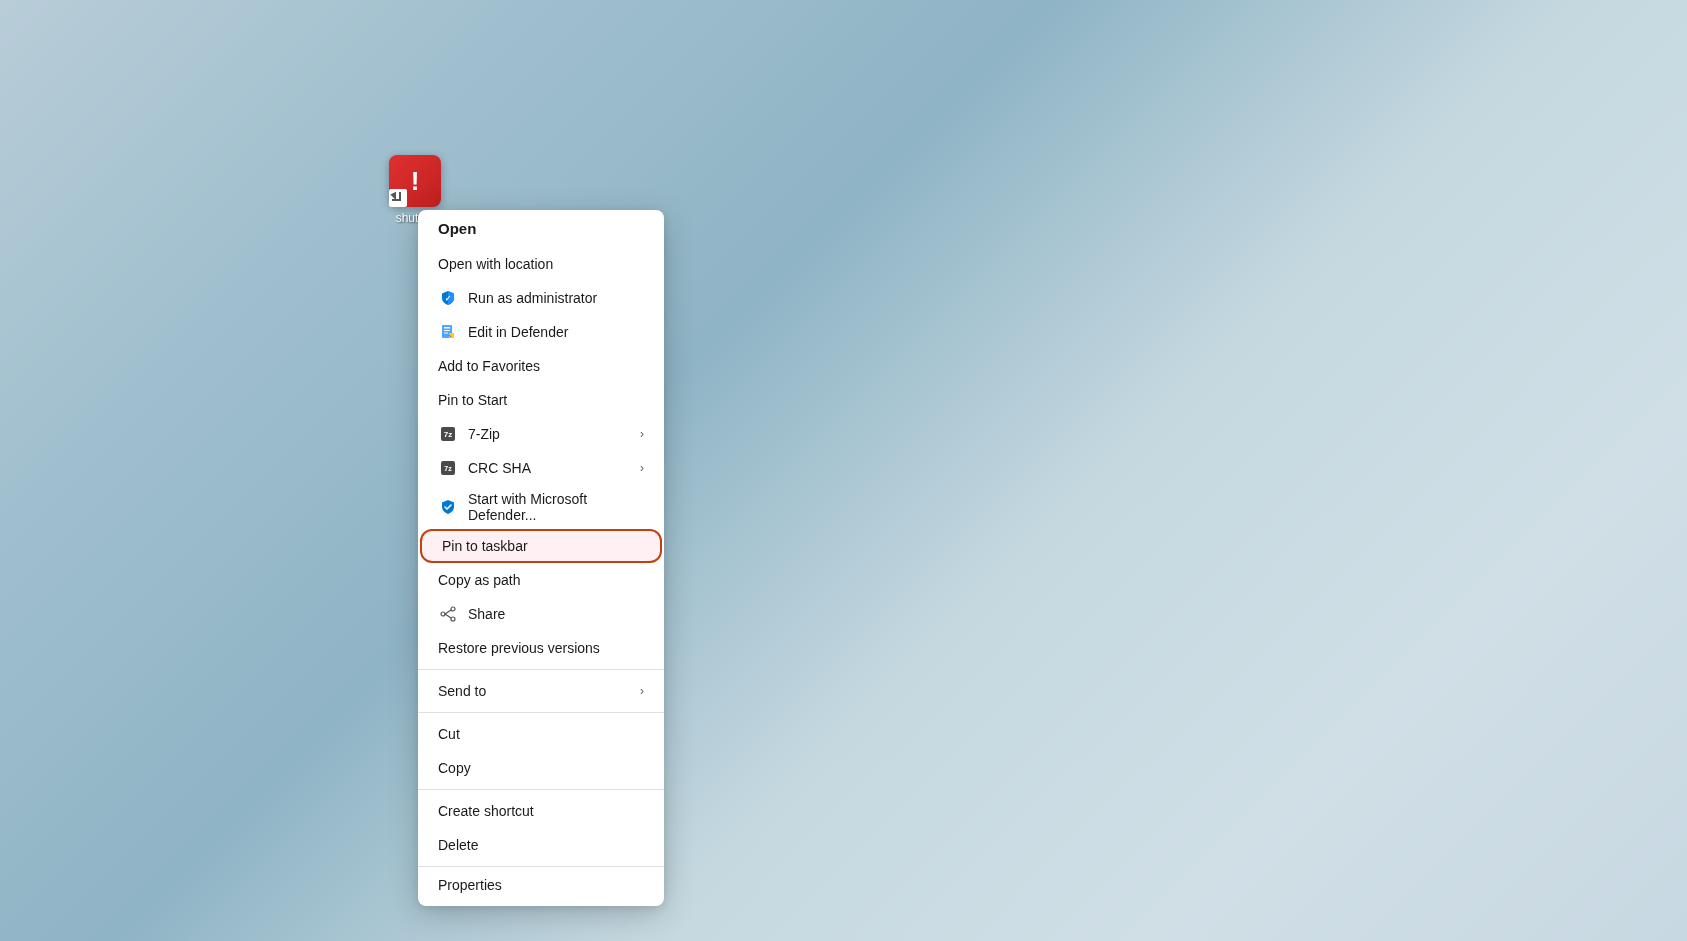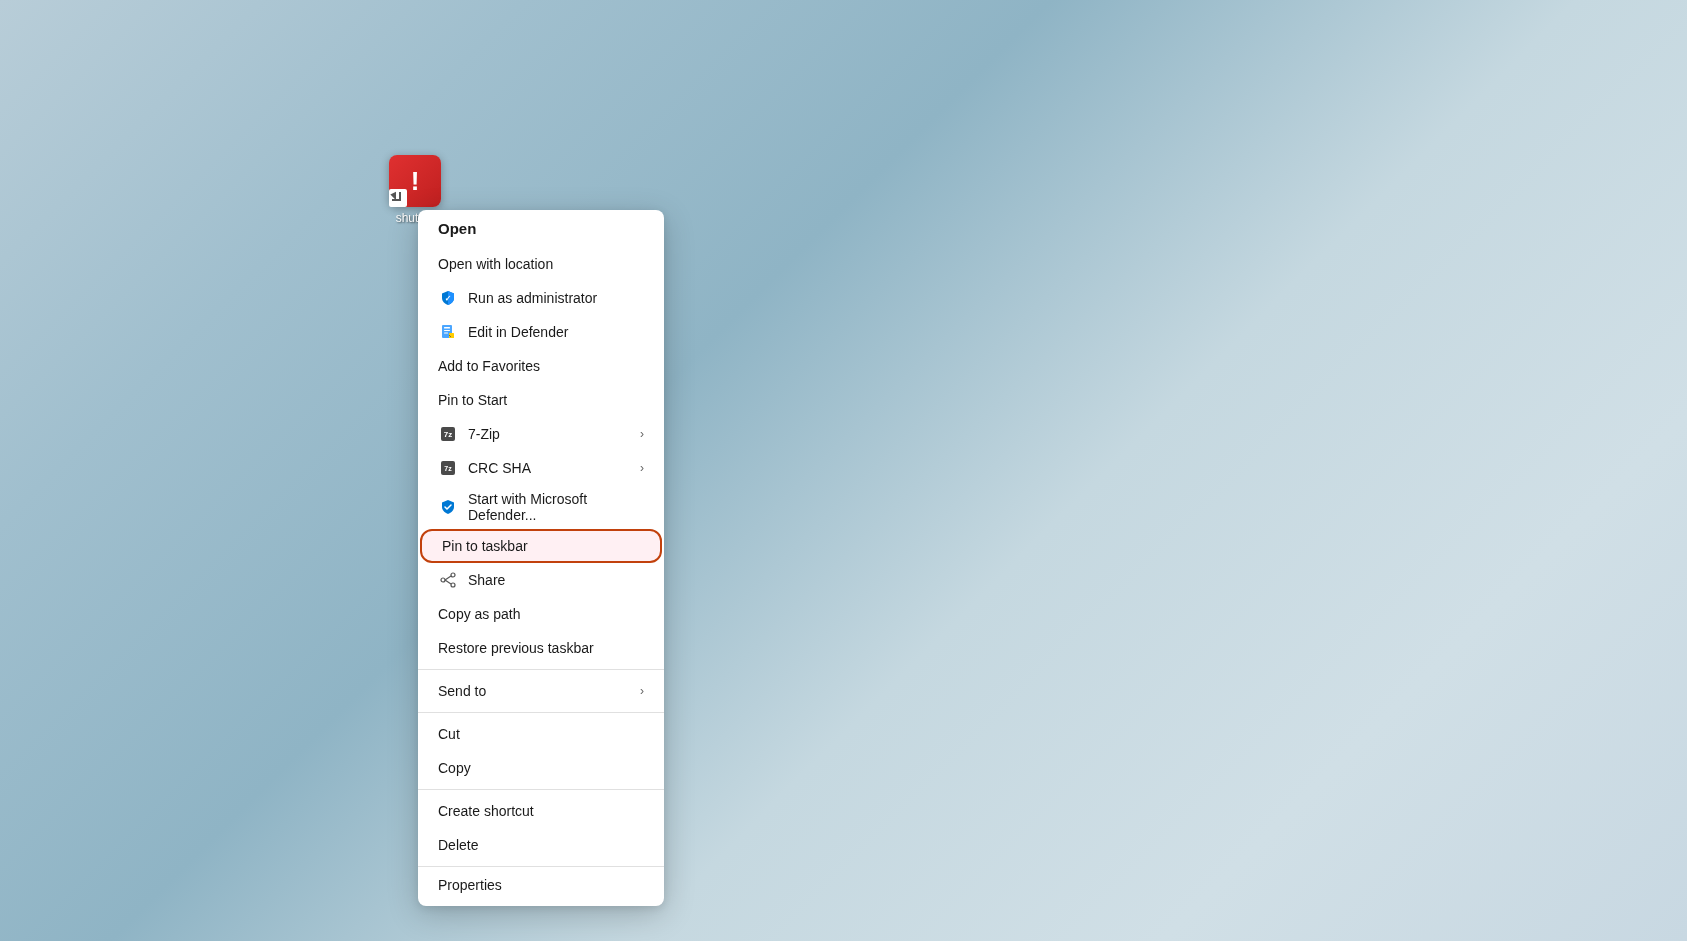--- a/index.html
+++ b/index.html
@@ -219,38 +219,38 @@
       </svg>
     </span>
     <span>Start with Microsoft Defender...</span>
   </div>
 
   <div class="menu-item highlighted">
     <span>Pin to taskbar</span>
   </div>
 
   <div class="menu-item">
+    <span>Copy as path</span>
+  </div>
+
+  <div class="menu-item">
     <span class="item-icon">
       <svg width="16" height="16" viewBox="0 0 16 16">
         <circle cx="13" cy="3" r="2" fill="none" stroke="#555" stroke-width="1.2"></circle>
         <circle cx="13" cy="13" r="2" fill="none" stroke="#555" stroke-width="1.2"></circle>
         <circle cx="3" cy="8" r="2" fill="none" stroke="#555" stroke-width="1.2"></circle>
         <line x1="5" y1="8" x2="11" y2="4" stroke="#555" stroke-width="1.2"></line>
         <line x1="5" y1="8" x2="11" y2="12" stroke="#555" stroke-width="1.2"></line>
       </svg>
     </span>
     <span>Share</span>
   </div>
 
   <div class="menu-item">
-    <span>Copy as path</span>
-  </div>
-
-  <div class="menu-item">
-    <span>Restore previous taskbar</span>
+    <span>Restore previous versions</span>
   </div>
 
   <div class="menu-separator"></div>
 
   <div class="menu-item">
     <span>Send to</span>
     <span class="chevron">›</span>
   </div>
 
   <div class="menu-separator"></div>

